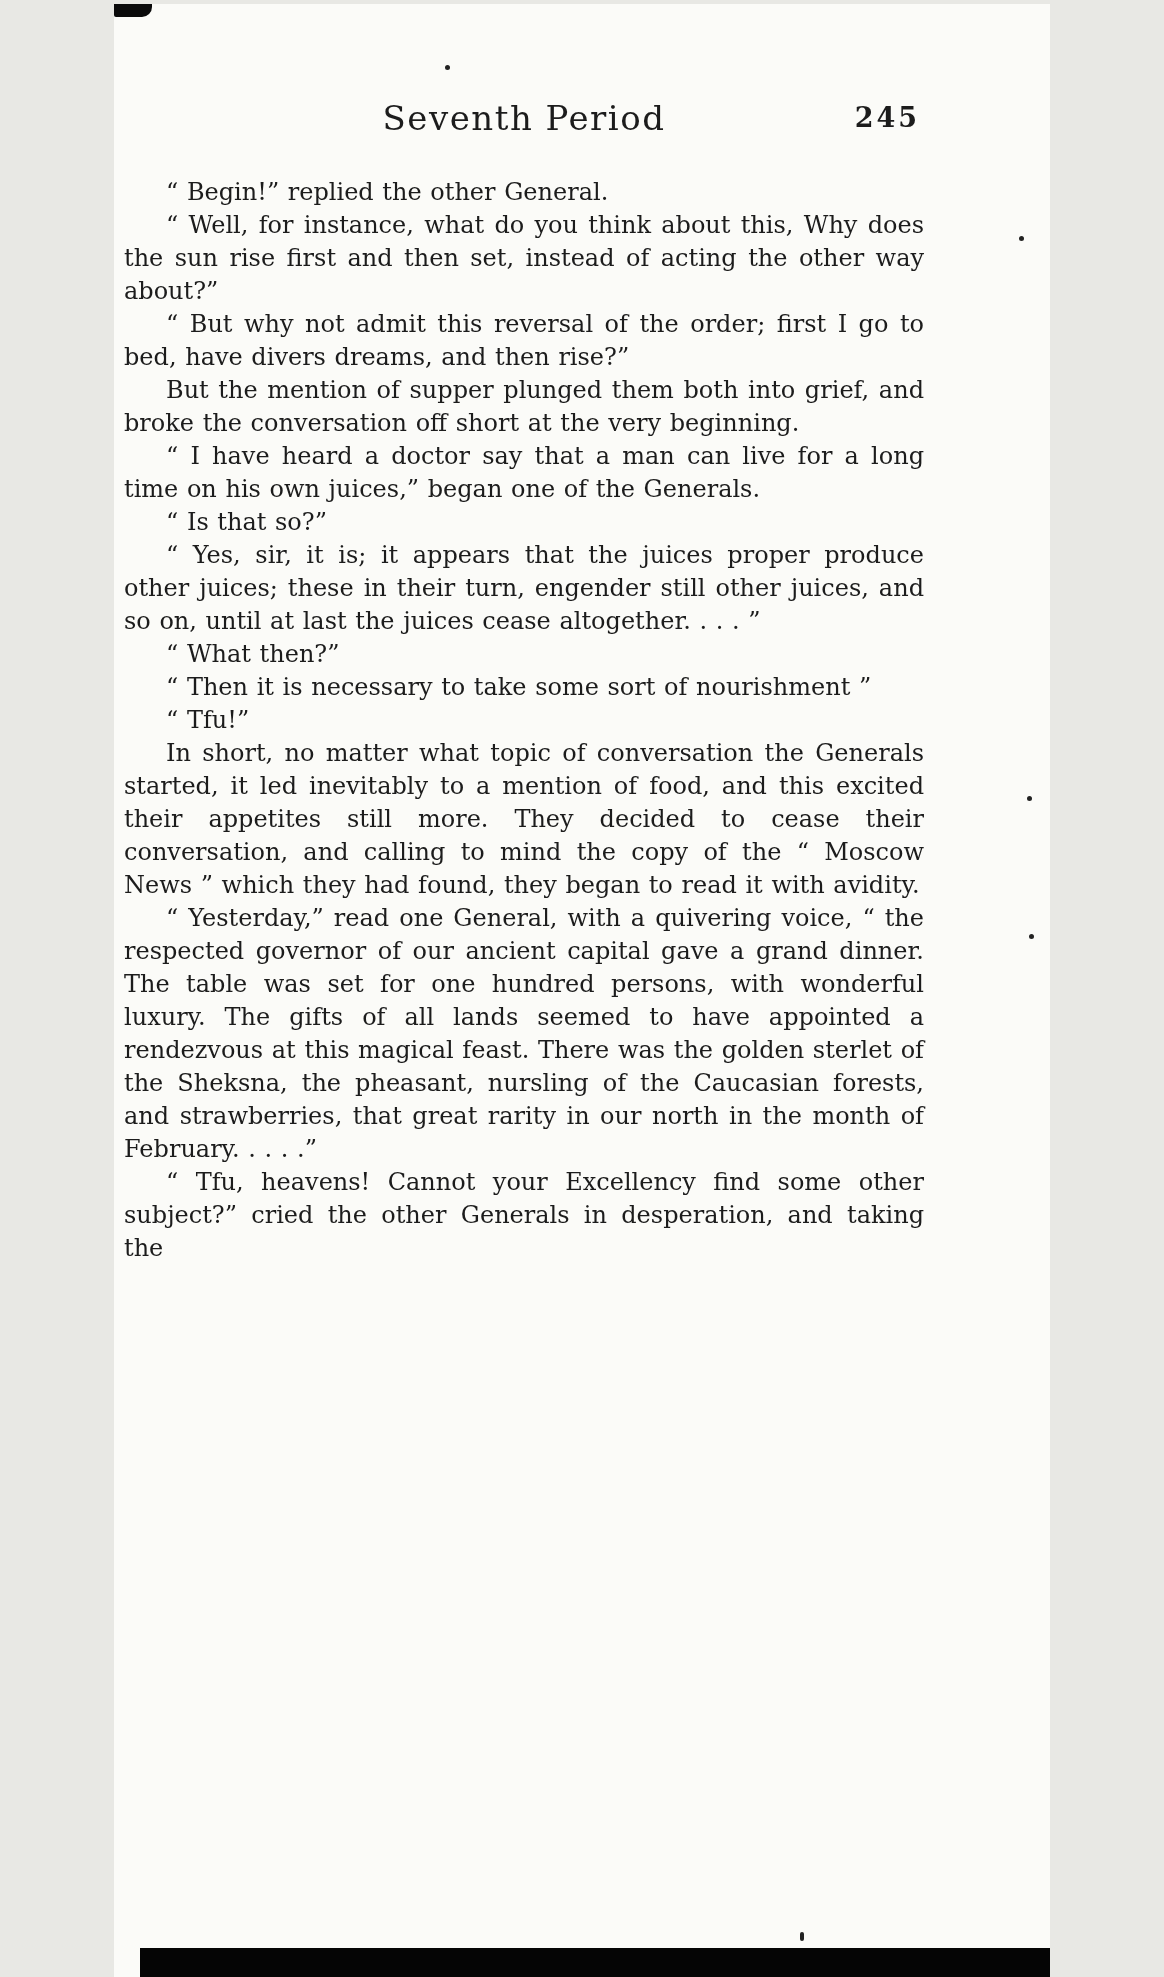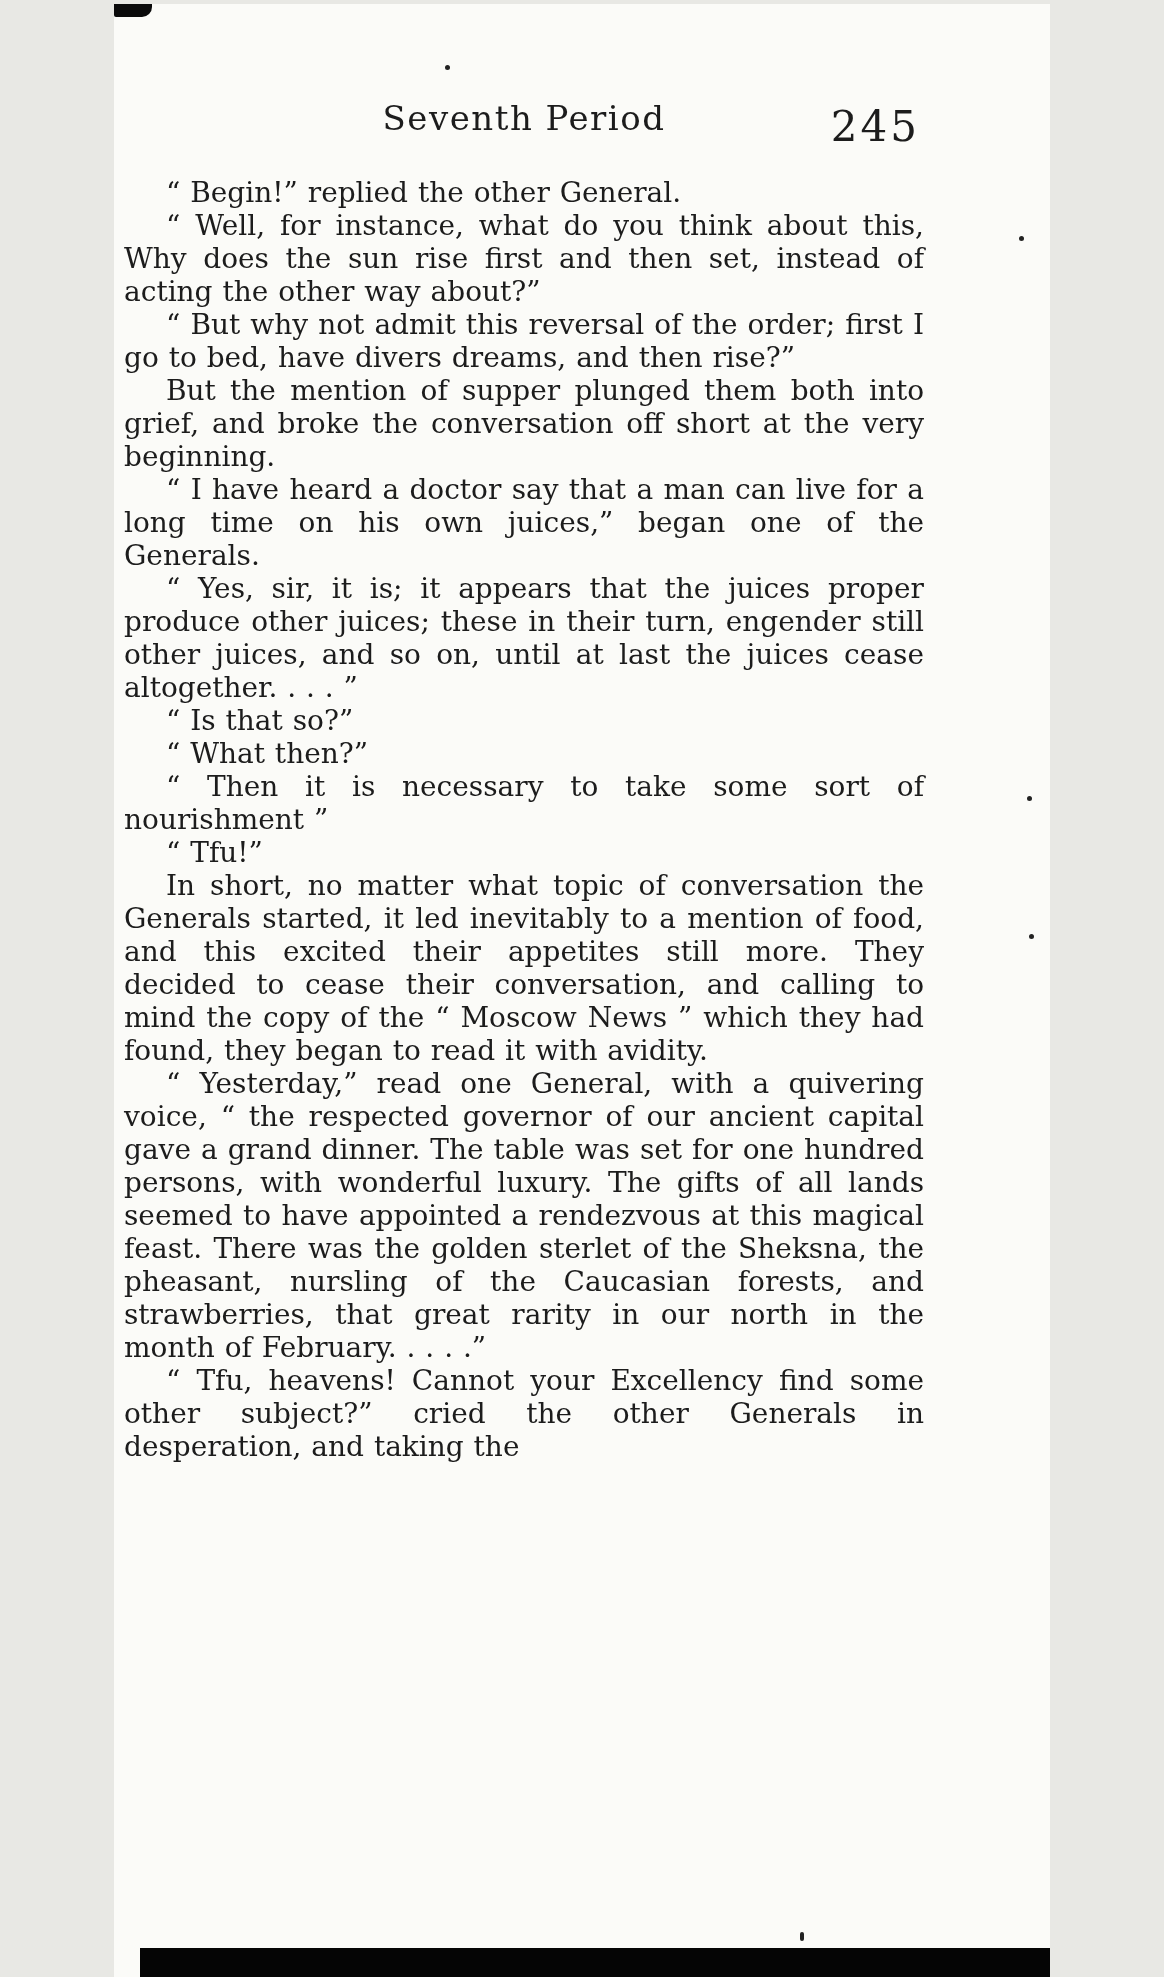--- a/index.html
+++ b/index.html
@@ -33,26 +33,27 @@
     left: 50%;
     transform: translateX(-50%);
     font-size: 34px;
     letter-spacing: 1.5px;
     white-space: nowrap;
   }
   .pagenum {
     position: absolute;
     right: 4px;
     top: 4px;
-    font-size: 42px;
+    font-size: 27px;
     letter-spacing: 3px;
+    font-weight: bold;
   }
   .body-text p {
     margin: 0;
-    font-size: 28px;
+    font-size: 24px;
     line-height: 33px;
     text-align: justify;
     text-indent: 42px;
     word-spacing: 1px;
   }
   
   .scan-bar-bottom {
     position: absolute;
     left: 26px;
     right: 0;
@@ -98,22 +99,22 @@
       <span class="title">Seventh Period</span>
       <span class="pagenum">245</span>
     </div>
 
     <div class="body-text">
       <p>“ Begin!” replied the other General.</p>
       <p>“ Well, for instance, what do you think about this, Why does the sun rise first and then set, instead of acting the other way about?”</p>
       <p>“ But why not admit this reversal of the order; first I go to bed, have divers dreams, and then rise?”</p>
       <p>But the mention of supper plunged them both into grief, and broke the conversation off short at the very beginning.</p>
       <p>“ I have heard a doctor say that a man can live for a long time on his own juices,” began one of the Generals.</p>
+      <p>“ Is that so?”</p>
       <p>“ Yes, sir, it is; it appears that the juices proper produce other juices; these in their turn, engender still other juices, and so on, until at last the juices cease altogether. . . . ”</p>
-      <p>“ Is that so?”</p>
       <p>“ What then?”</p>
       <p>“ Then it is necessary to take some sort of nourishment ”</p>
       <p>“ Tfu!”</p>
       <p>In short, no matter what topic of conversation the Generals started, it led inevitably to a mention of food, and this excited their appetites still more.  They decided to cease their conversation, and calling to mind the copy of the “ Moscow News ” which they had found, they began to read it with avidity.</p>
       <p>“ Yesterday,” read one General, with a quivering voice, “ the respected governor of our ancient capital gave a grand dinner.  The table was set for one hundred persons, with wonderful luxury.  The gifts of all lands seemed to have appointed a rendezvous at this magical feast.  There was the golden sterlet of the Sheksna, the pheasant, nursling of the Caucasian forests, and strawberries, that great rarity in our north in the month of February. . . . .”</p>
       <p>“ Tfu, heavens!  Cannot your Excellency find some other subject?” cried the other Generals in desperation, and taking the</p>
     </div>
 
   </div>
 

